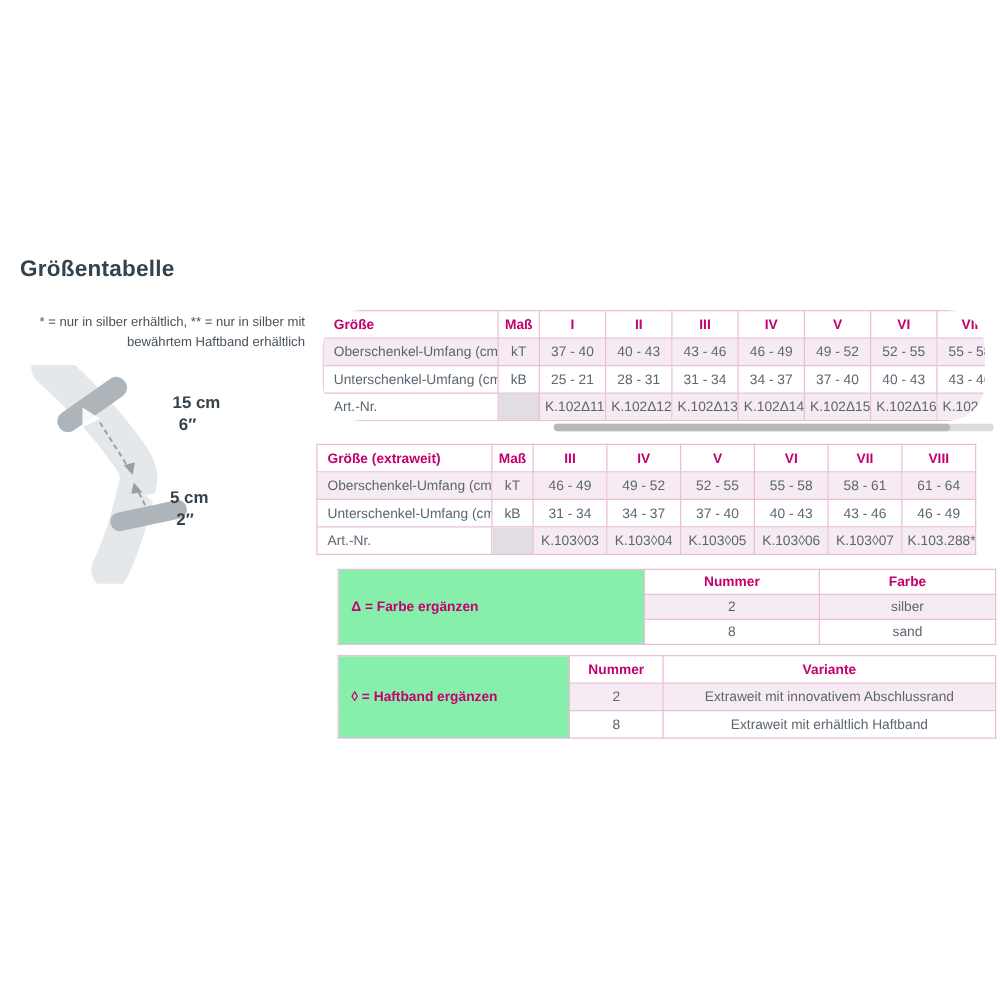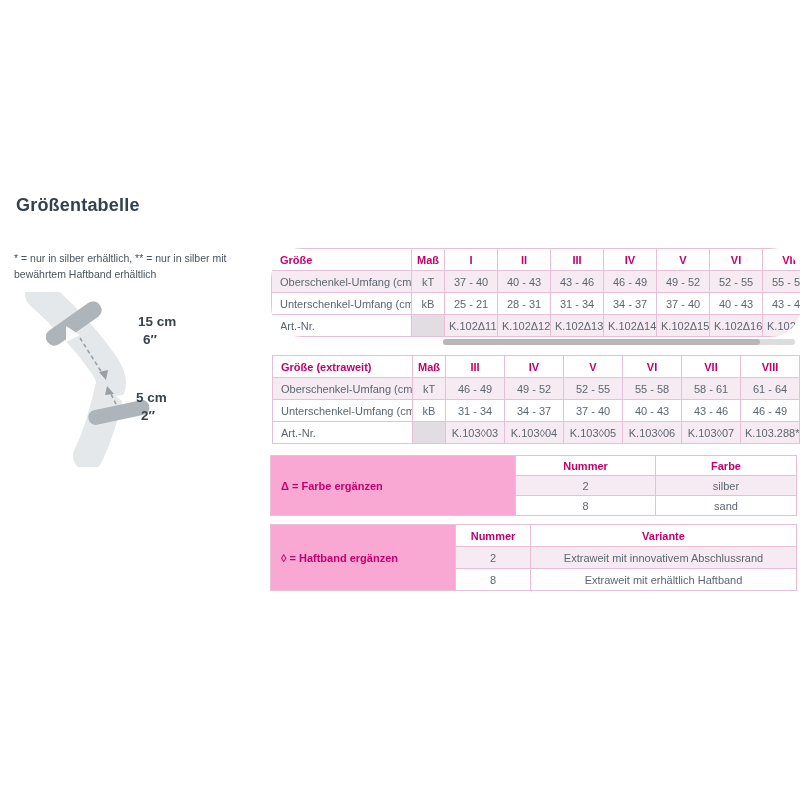--- a/index.html
+++ b/index.html
@@ -1,43 +1,43 @@
 <!DOCTYPE html>
 <html><head>
 <meta charset="utf-8">
 <style>
   html,body{margin:0;padding:0;}
   body{
     width:800px;height:800px;position:relative;background:#ffffff;
     font-family:"Liberation Sans", sans-serif;overflow:hidden;
   }
   .page-title{
-    position:absolute;left:16px;top:195px;
+    position:absolute;left:16px;top:205px;
     font-size:18px;font-weight:600;color:#33424c;letter-spacing:.2px;
   }
   .footnote{
-    position:absolute;left:14px;top:250px;width:242px;
-    font-size:10.5px;line-height:1.55;color:#49535c;text-align:left;
+    position:absolute;left:2px;top:250px;width:242px;
+    font-size:10.5px;line-height:1.55;color:#49535c;text-align:right;
   }
   .knee-figure{position:absolute;left:22px;top:292px;}
 
   .tbl{border-collapse:collapse;table-layout:fixed;font-size:11px;background:#fff;}
   .tbl td{
     border:1px solid #e7c0d8;height:21px;padding:0 4px;
     text-align:center;color:#5c6670;overflow:hidden;white-space:nowrap;
   }
   .tbl td.lbl{text-align:left;padding-left:8px;}
   .tbl .hd{color:#c4006e;font-weight:600;}
   .tbl .alt{background:#f7ebf3;}
   .tbl .gray{background:#e2dde2;}
-  .tbl .legend{color:#c4006e;font-weight:600;text-align:left;padding-left:10px;background:#f9a8d4;}
-
-  .t1-wrap{position:absolute;left:271px;top:248px;width:530px;overflow:hidden;border-radius:31px;}
+  .tbl .legend{color:#c4006e;font-weight:600;text-align:left;padding-left:10px;background:#86efac;}
+
+  .t1-wrap{position:absolute;left:258px;top:248px;width:530px;overflow:hidden;border-radius:31px;}
   .t1{width:545px;}
-  .t2-wrap{position:absolute;left:272px;top:355px;}
+  .t2-wrap{position:absolute;left:253px;top:355px;}
   .t2{width:527px;}
   .t3-wrap{position:absolute;left:270px;top:455px;}
   .t3{width:526px;}
   .t3 td{height:19px;}
   .t4-wrap{position:absolute;left:270px;top:524px;}
   .t4{width:526px;}
 
   .hscroll{
     position:absolute;left:443px;top:339px;width:352px;height:6px;
     background:#dcdcdc;border-radius:3px;

